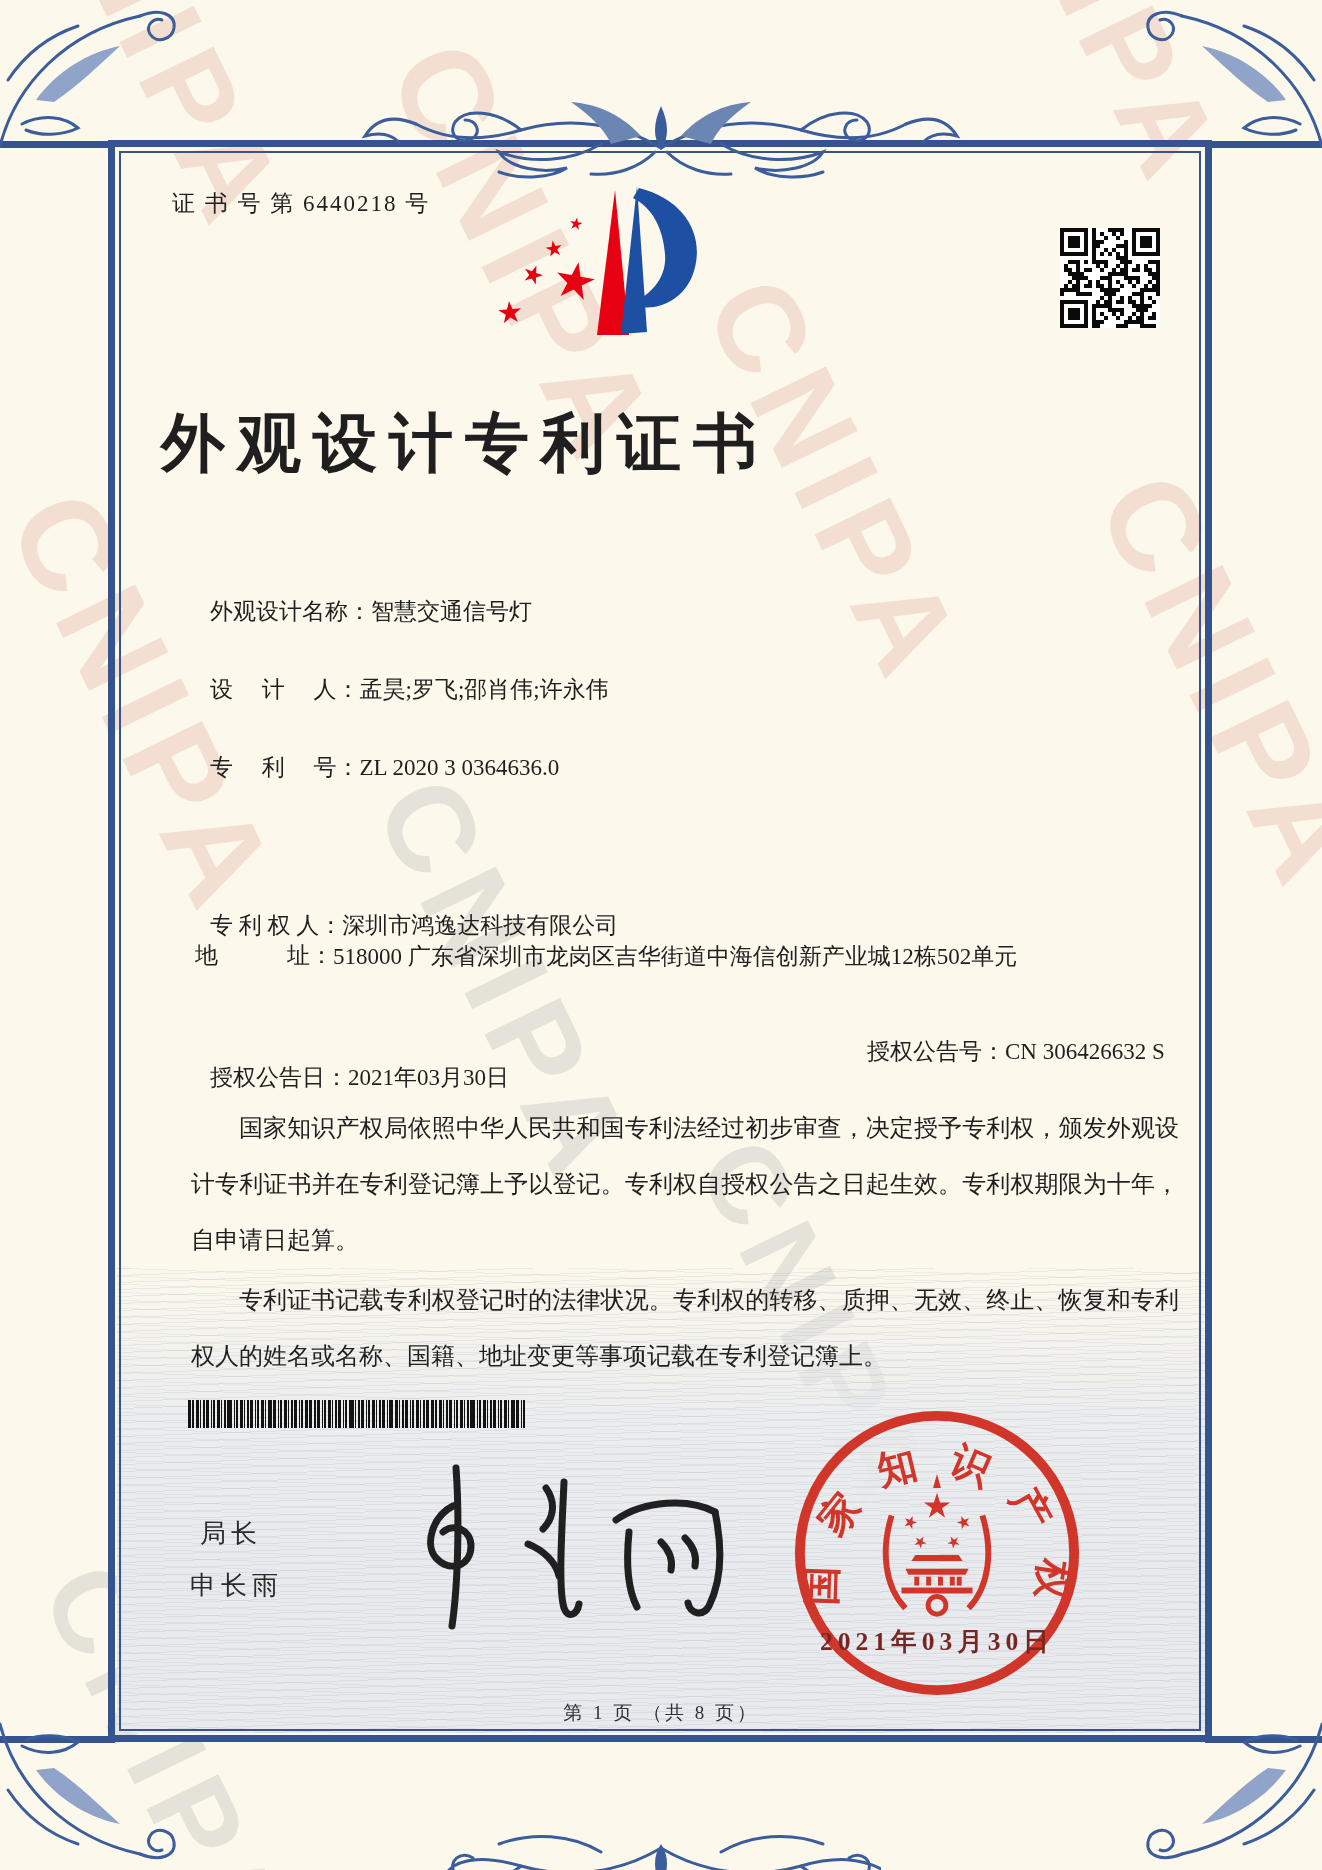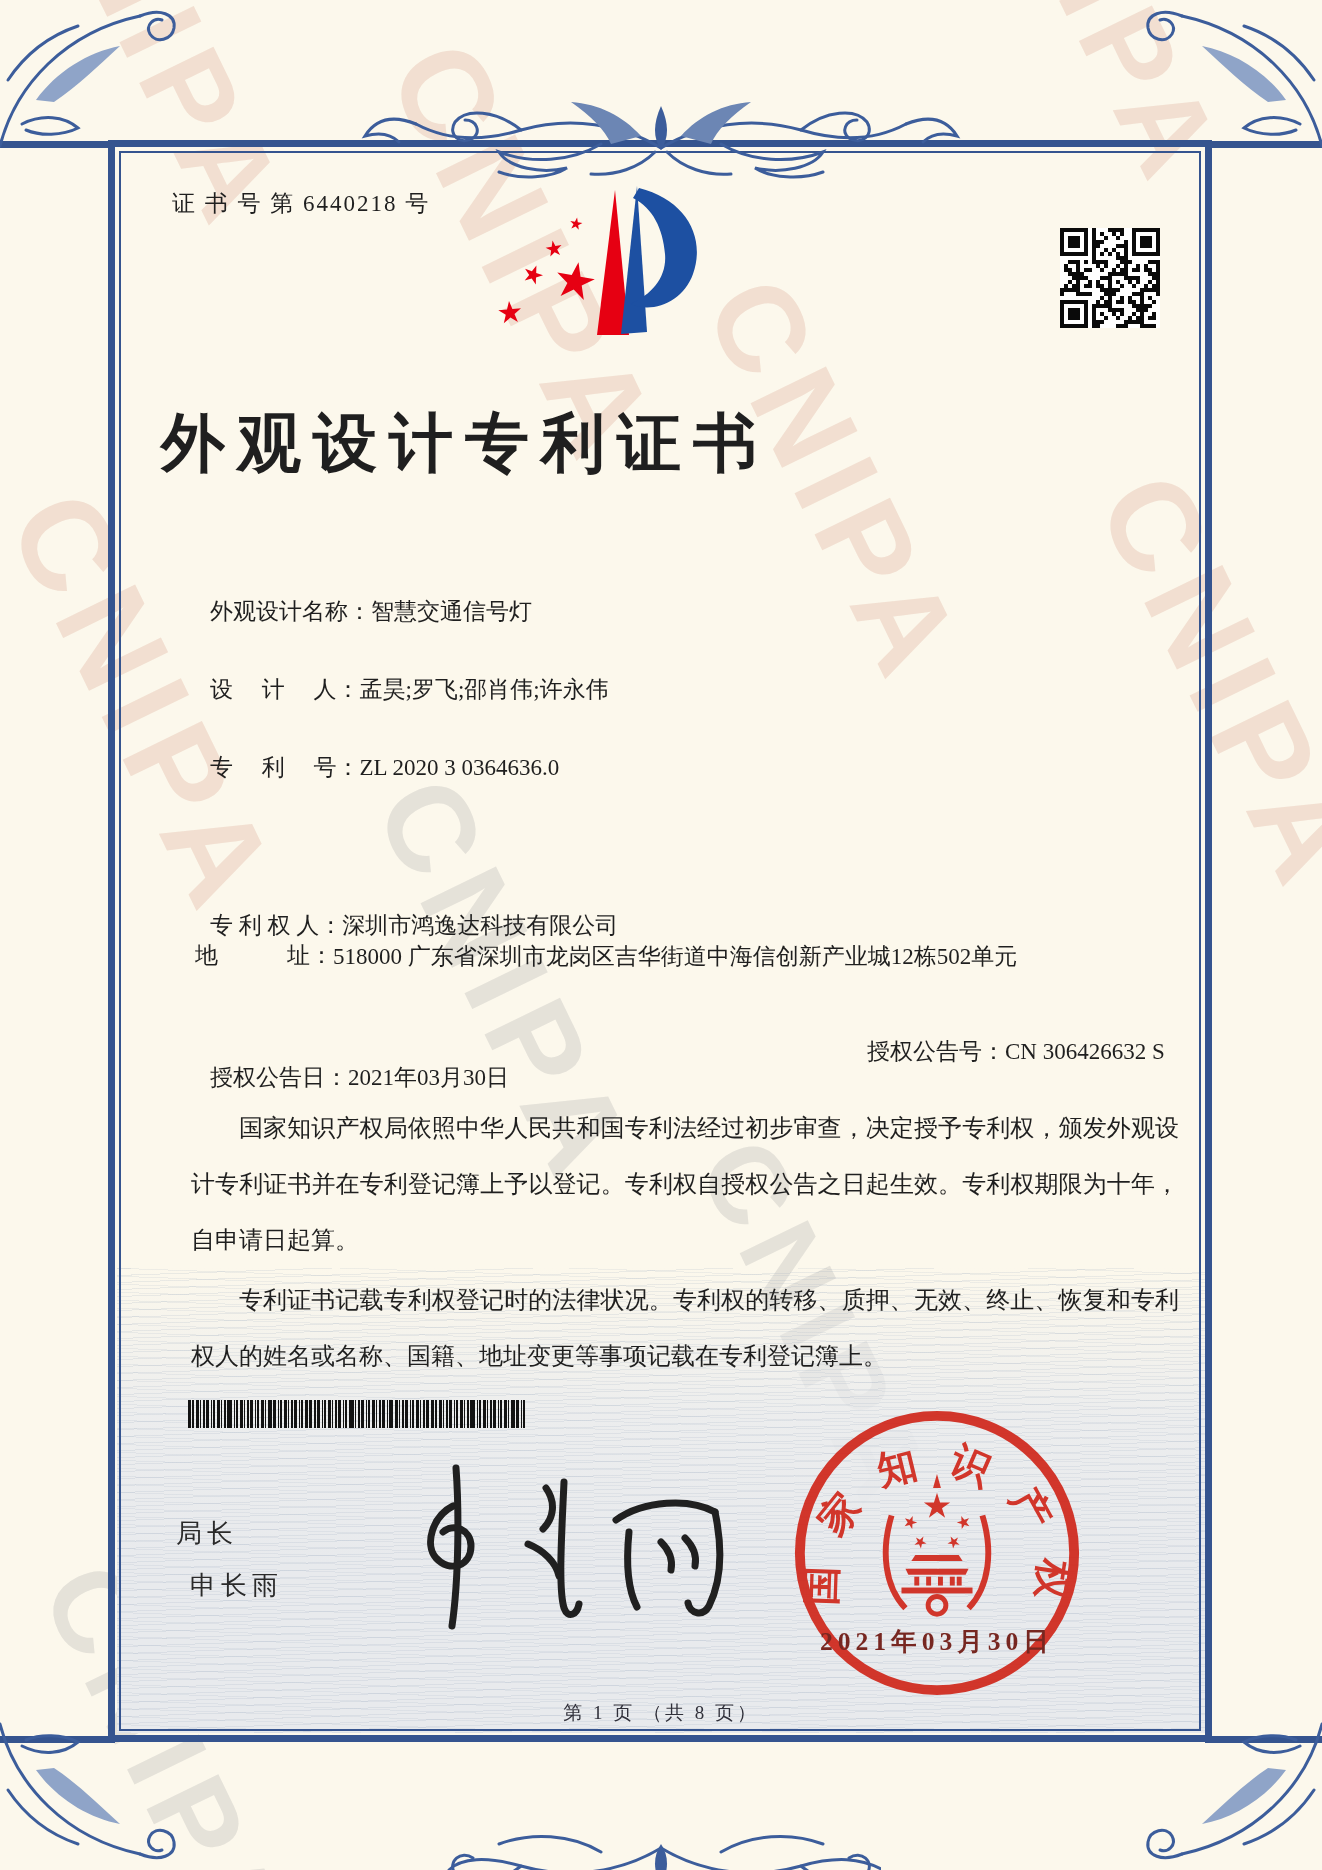--- a/index.html
+++ b/index.html
@@ -29,21 +29,21 @@
   .row .lab{display:inline-block;}
   .addr-row{display:flex;white-space:pre;}
   .addr-val{width:760px;white-space:normal;line-height:33px;}
   .grant2{position:absolute;left:680px;top:0;}
   
   .paras{position:absolute;left:187px;top:1096px;width:996px;font-size:24px;line-height:56px;text-align:justify;}
   .paras p{margin:4px;text-indent:2em;}
   
   .barcode{position:absolute;left:188px;top:1400px;}
   
-  .signer-label{position:absolute;left:176px;top:1516px;font-family:"Liberation Sans","DejaVu Sans",sans-serif;
+  .signer-label{position:absolute;left:200px;top:1516px;font-family:"Liberation Sans","DejaVu Sans",sans-serif;
                 font-size:26px;letter-spacing:5px;color:#2a2a2a;}
   .signer-name{position:absolute;left:190px;top:1568px;font-family:Liberation Sans, sans-serif;
                font-size:26px;letter-spacing:5px;color:#2a2a2a;}
   .sig-svg{position:absolute;left:378px;top:1458px;}
   
   .seal-svg{position:absolute;left:789px;top:1405px;opacity:.92;}
   
   .page-info{position:absolute;left:161px;top:1700px;width:1000px;text-align:center;font-size:19px;letter-spacing:3px;color:#30303a;}
   .cont-note{position:absolute;left:161px;top:1776px;width:1000px;text-align:center;font-size:21px;letter-spacing:3px;color:#222;}
   .orn{position:absolute;pointer-events:none;}

